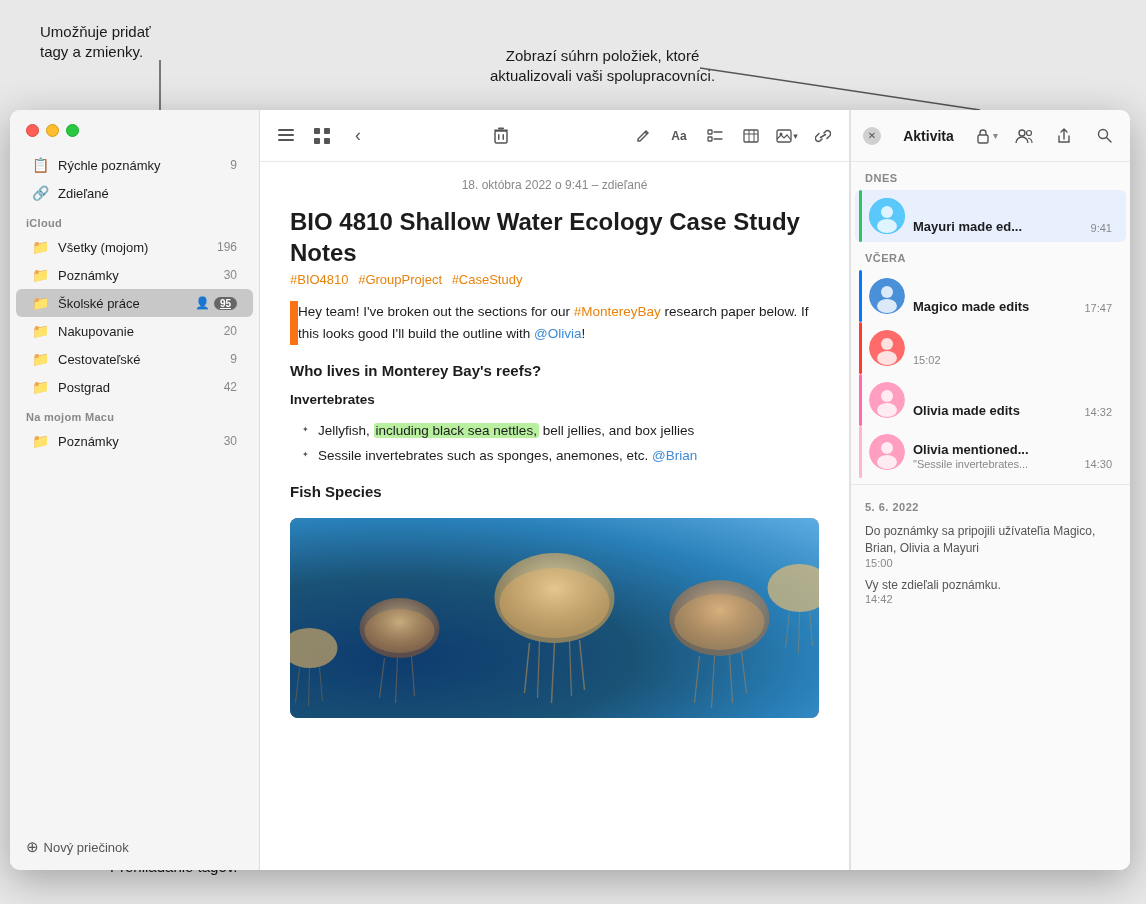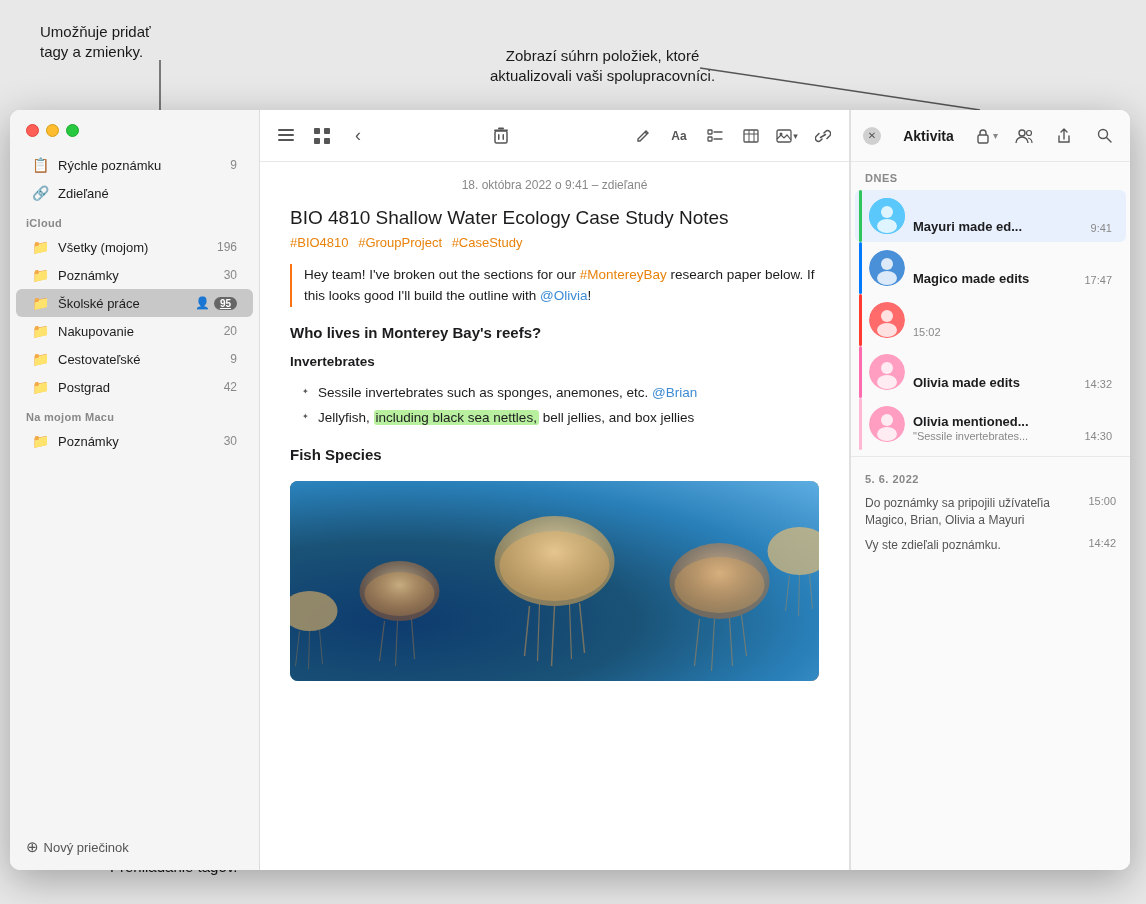--- a/index.html
+++ b/index.html
@@ -203,22 +203,22 @@
     }
 
     .note-meta {
       text-align: center;
       font-size: 12px;
       color: #888;
       margin-bottom: 14px;
     }
 
     .note-title {
-      font-size: 19px;
-      font-weight: 400;
+      font-size: 24px;
+      font-weight: 700;
       color: #1c1c1e;
       margin-bottom: 4px;
       line-height: 1.3;
     }
 
     .note-tags {
       font-size: 13px;
       margin-bottom: 14px;
     }
     .note-tag { color: #e8820a; margin-right: 6px; }
@@ -385,20 +385,21 @@
       flex-shrink: 0;
     }
 
     .activity-event {
       padding: 4px 14px;
       font-size: 12px;
       color: #555;
       display: flex;
       justify-content: space-between;
       align-items: flex-start;
+      flex-direction: column;
     }
     .activity-event-text {
       flex: 1;
       margin-right: 8px;
       line-height: 1.4;
     }
     .activity-event-time {
       font-size: 11px;
       color: #888;
       flex-shrink: 0;
@@ -457,21 +458,21 @@
     <div class="sidebar-traffic-lights">
       <div class="traffic-light tl-red"></div>
       <div class="traffic-light tl-yellow"></div>
       <div class="traffic-light tl-green"></div>
     </div>
 
     <div class="sidebar-list">
 
       <div class="sidebar-item">
         <div class="sidebar-item-icon" style="color:#f0a500">📋</div>
-        <span class="sidebar-item-label">Rýchle poznámku</span>
+        <span class="sidebar-item-label">Rýchle poznámky</span>
         <span class="sidebar-item-count">9</span>
       </div>
       <div class="sidebar-item">
         <div class="sidebar-item-icon" style="color:#f0a500">🔗</div>
         <span class="sidebar-item-label">Zdieľané</span>
       </div>
 
       <div class="sidebar-section-label">iCloud</div>
 
       <div class="sidebar-item">
@@ -595,36 +596,36 @@
 
     <div class="note-content">
       <div class="note-meta">18. októbra 2022 o 9:41 – zdieľané</div>
       <div class="note-title">BIO 4810 Shallow Water Ecology Case Study Notes</div>
       <div class="note-tags">
         <span class="note-tag">#BIO4810</span>
         <span class="note-tag">#GroupProject</span>
         <span class="note-tag">#CaseStudy</span>
       </div>
 
-      <div style="border-left: 2px solid #f97316; padding-left: 12px; margin-bottom: 14px;">
+      <div style="border-left: 8px solid #f97316; padding-left: 0; margin-bottom: 14px;">
         <div class="note-body">
           Hey team! I've broken out the sections for our <span class="mention">#MontereyBay</span> research paper below. If this looks good I'll build the outline with <span class="mention-blue">@Olivia</span>!
         </div>
       </div>
 
       <div class="note-body">
         <h3>Who lives in Monterey Bay's reefs?</h3>
 
         <p><strong>Invertebrates</strong></p>
         <ul class="bullet-list">
           <li>
-            Sessile invertebrates such as sponges, anemones, etc. <span class="mention-blue">@Brian</span>
+            Jellyfish, <span class="highlight">including black sea nettles,</span> bell jellies, and box jellies
           </li>
           <li>
-            Jellyfish, <span class="highlight">including black sea nettles,</span> bell jellies, and box jellies
+            Sessile invertebrates such as sponges, anemones, etc. <span class="mention-blue">@Brian</span>
           </li>
         </ul>
 
         <h3>Fish Species</h3>
       </div>
 
       <div class="note-image">
         <div class="jelly-bg">
           
           <svg width="100%" height="100%" viewBox="0 0 550 200" preserveAspectRatio="xMidYMid slice">
@@ -735,20 +736,21 @@
             <circle cx="18" cy="14" r="6" fill="#fff" opacity="0.8"></circle>
             <ellipse cx="18" cy="28" rx="10" ry="7" fill="#fff" opacity="0.8"></ellipse>
           </svg>
         </div>
         <div class="activity-text">
           <div class="activity-name">Mayuri made ed...</div>
         </div>
         <div class="activity-time">9:41</div>
       </div>
 
+      <div class="activity-date-header">VČERA</div>
 
       <div class="activity-item">
         <div style="position:absolute;left:4px;top:0;bottom:0;width:3px;background:#007aff;border-radius:2px;"></div>
         <div class="activity-avatar">
           <svg width="36" height="36" viewBox="0 0 36 36">
             <circle cx="18" cy="18" r="18" fill="#4a90d9"></circle>
             <circle cx="18" cy="14" r="6" fill="#fff" opacity="0.8"></circle>
             <ellipse cx="18" cy="28" rx="10" ry="7" fill="#fff" opacity="0.8"></ellipse>
           </svg>
         </div>

